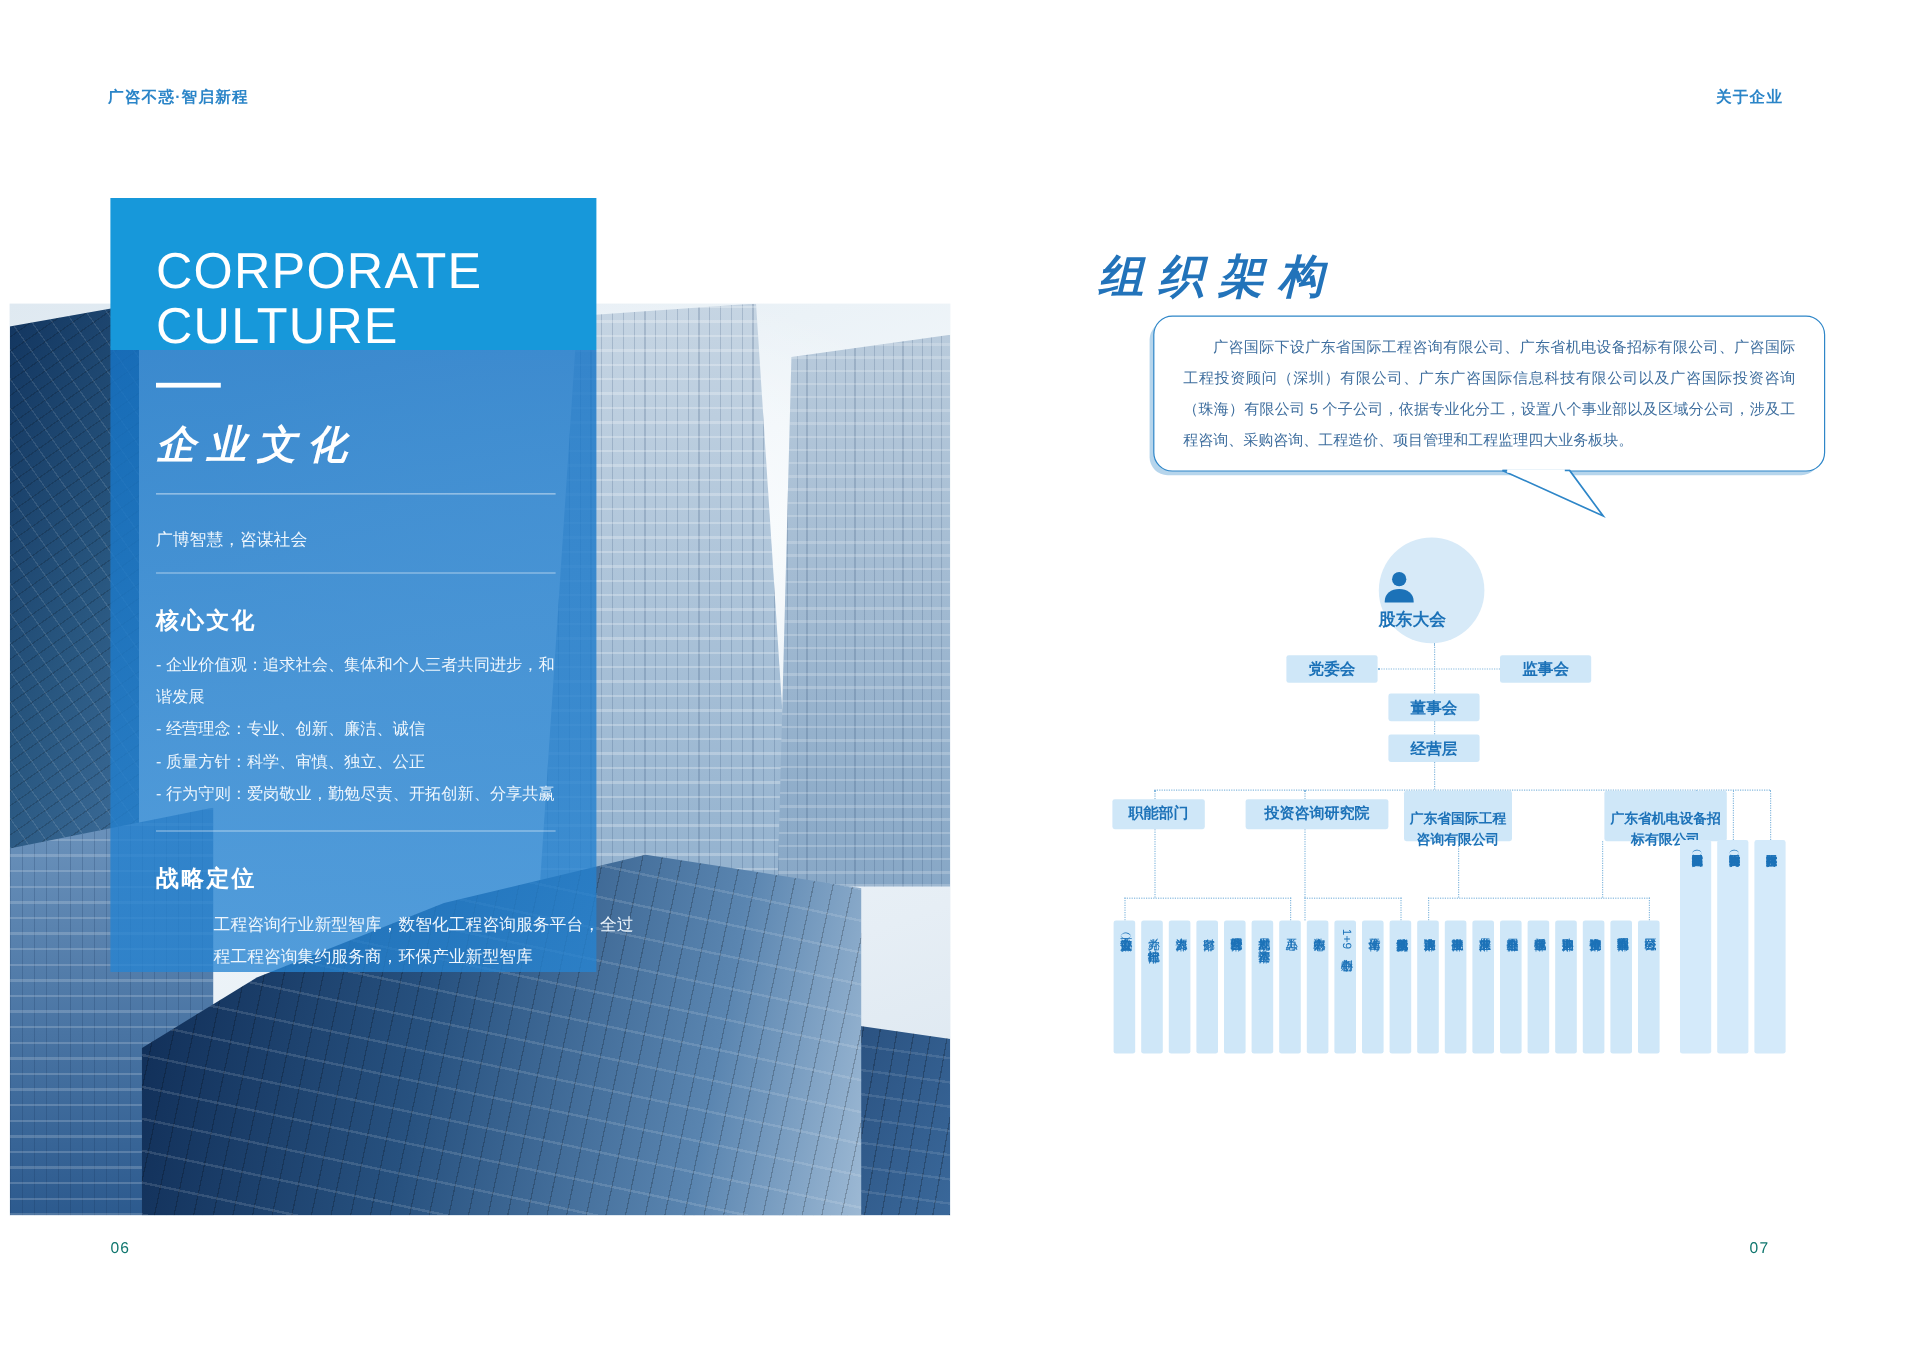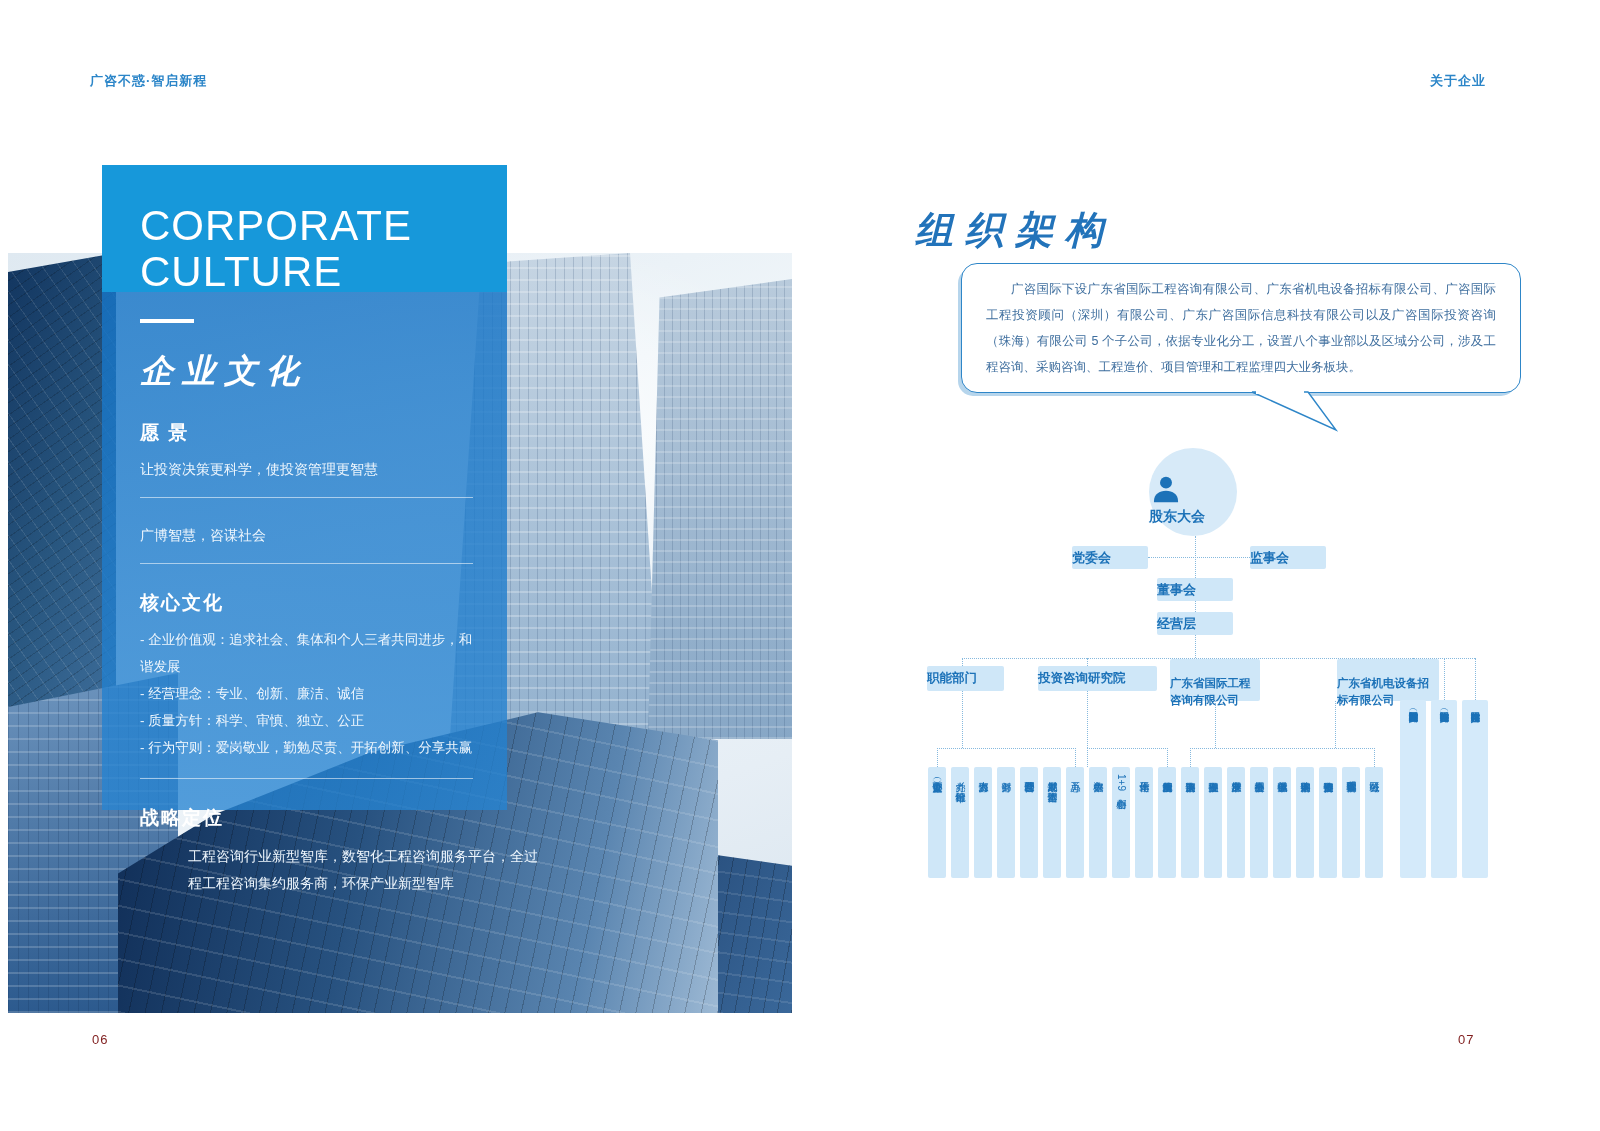--- a/index.html
+++ b/index.html
@@ -3,21 +3,21 @@
 <meta charset="utf-8">
 <style>
   html,body{margin:0;padding:0;background:#ffffff;}
   .canvas{position:relative;width:1600px;height:1131px;background:#ffffff;overflow:hidden;
           font-family:"Liberation Sans",sans-serif;}
 
   
   .hdr{position:absolute;top:72px;font-size:13px;font-weight:bold;color:#2b85c8;letter-spacing:1px;}
   .hdr-l{left:90px;}
   .hdr-r{left:1430px;}
-  .pgnum{position:absolute;top:1032px;font-size:13px;color:#7f1d1d;letter-spacing:1px;}
+  .pgnum{position:absolute;top:1032px;font-size:13px;color:#0f766e;letter-spacing:1px;}
   .pg-l{left:92px;}
   .pg-r{left:1458px;}
 
   
   .photo{position:absolute;left:8px;top:253px;width:784px;height:760px;overflow:hidden;
          background:linear-gradient(160deg,#dfe9f1 0%,#f3f8fb 40%,#e6eef5 75%,#d8e4ee 100%);}
   .photo::before{content:'';position:absolute;inset:0;
          background:radial-gradient(ellipse 60% 35% at 62% 22%,rgba(255,255,255,.75),rgba(255,255,255,0) 70%);}
   .bldg{position:absolute;}
   .b1{left:0;top:0;width:108px;height:478px;
@@ -46,21 +46,21 @@
                        repeating-linear-gradient(-78deg,rgba(0,0,0,.20) 0 1px,transparent 1px 16px),
                        linear-gradient(100deg,#0f2c55 0%,#27517f 40%,#5a85b0 78%,#9db9d4 100%);
       clip-path:polygon(0 55%,16% 36%,42% 16%,70% 3%,100% 12%,100% 100%,0 100%);}
   .b6{left:560px;top:600px;width:224px;height:160px;
       background-image:repeating-linear-gradient(8deg,rgba(255,255,255,.10) 0 2px,transparent 2px 20px),
                        repeating-linear-gradient(-80deg,rgba(0,0,0,.22) 0 1px,transparent 1px 14px),
                        linear-gradient(120deg,#1d3f6b 0%,#3a689a 100%);
       clip-path:polygon(0 18%,60% 0,100% 8%,100% 100%,0 100%);}
 
   
-  .panel{position:absolute;left:102px;top:165px;width:405px;height:645px;box-sizing:border-box;
+  .panel{position:absolute;left:92px;top:165px;width:405px;height:645px;box-sizing:border-box;
          padding:38px 34px 0 38px;color:#ffffff;
          background:linear-gradient(to bottom,#1798da 0,#1798da 127px,
                     rgba(22,116,198,.82) 127px,rgba(38,132,210,.78) 100%);}
   .t-en{font-size:42px;line-height:46px;font-weight:400;letter-spacing:1px;color:#ffffff;}
   .bar{width:54px;height:4px;background:#ffffff;margin-top:24px;}
   .t-cn{margin-top:26px;font-family:"DejaVu Serif",serif;font-style:italic;font-weight:bold;
         font-size:33px;letter-spacing:9px;}
   .sec{margin-top:26px;}
   .sh{font-size:19px;font-weight:bold;letter-spacing:2px;}
   .sb{margin-top:12px;font-size:14px;color:#eef6fd;line-height:22px;}
@@ -72,21 +72,21 @@
   .rtitle{position:absolute;left:915px;top:205px;font-family:"DejaVu Serif",serif;font-style:italic;
           font-weight:bold;font-size:38px;color:#2273ba;letter-spacing:12px;}
   .bubble{position:absolute;left:961px;top:263px;width:560px;box-sizing:border-box;
           background:#ffffff;border:1.4px solid #2e86c8;border-radius:16px;
           padding:12px 24px;box-shadow:-4px 4px 0 -1px rgba(46,134,200,.35);}
   .bubble p{margin:0;font-size:12.5px;line-height:26px;color:#3e6e9e;text-align:justify;text-indent:2em;}
   .tail{position:absolute;left:1250px;top:391px;width:90px;height:42px;}
 
   
   .node{position:absolute;background:#cfe7f8;border-radius:2px;color:#1c72b8;
-        font-size:13px;font-weight:600;text-align:left;}
+        font-size:13px;font-weight:600;text-align:center;}
   .node.small{height:23px;line-height:23px;}
   .node.branch{height:25px;line-height:25px;font-size:12.5px;}
   .node.company{height:42px;font-size:11.5px;line-height:17px;padding-top:16px;box-sizing:border-box;}
   .vline{position:absolute;width:0;border-left:1px dotted #86b9de;}
   .hline{position:absolute;height:0;border-top:1px dotted #86b9de;}
   .bkt{position:absolute;border:1px dotted #86b9de;border-bottom:none;height:19px;box-sizing:border-box;}
   .circle{position:absolute;left:1149px;top:448px;width:88px;height:88px;border-radius:50%;
           background:#d7eaf8;display:flex;flex-direction:column;align-items:flex-start;justify-content:flex-end;
           padding-bottom:10px;box-sizing:border-box;}
   .circle .lbl{font-size:14px;font-weight:bold;color:#1c72b8;}
@@ -117,24 +117,20 @@
   </div>
 
   <div class="panel">
     <div class="t-en">
       <div>CORPORATE</div>
       <div>CULTURE</div>
     </div>
     <div class="bar"></div>
     <div class="t-cn">企业文化</div>
 
-    <div class="sec">
-      <div class="sh">愿 景</div>
-      <div class="sb">让投资决策更科学，使投资管理更智慧</div>
-    </div>
     <div class="divline"></div>
 
     <div class="sec">
       <div class="sb">广博智慧，咨谋社会</div>
     </div>
     <div class="divline"></div>
 
     <div class="sec">
       <div class="sh">核心文化</div>
       <div style="margin-top:10px;">

